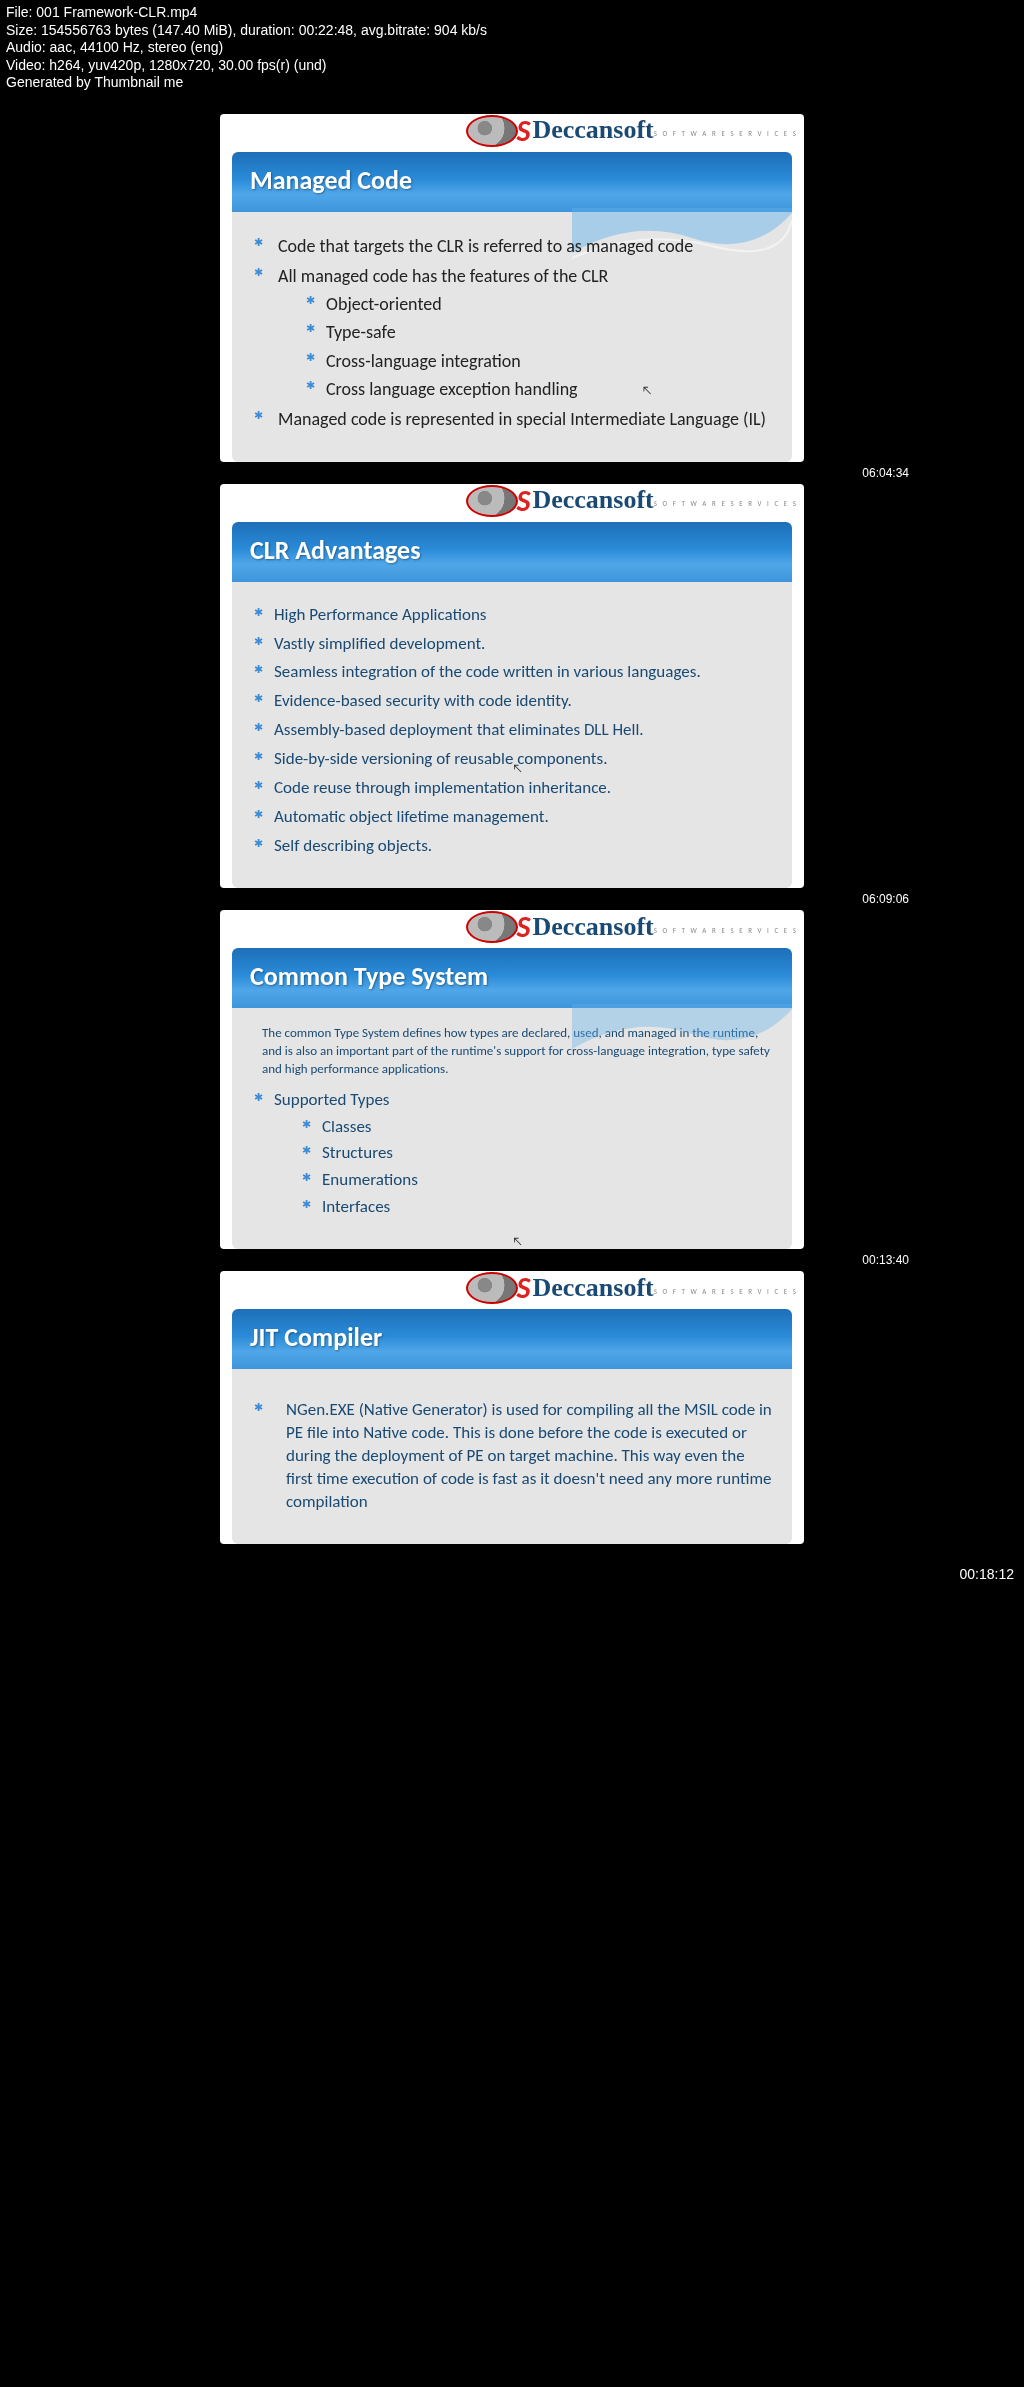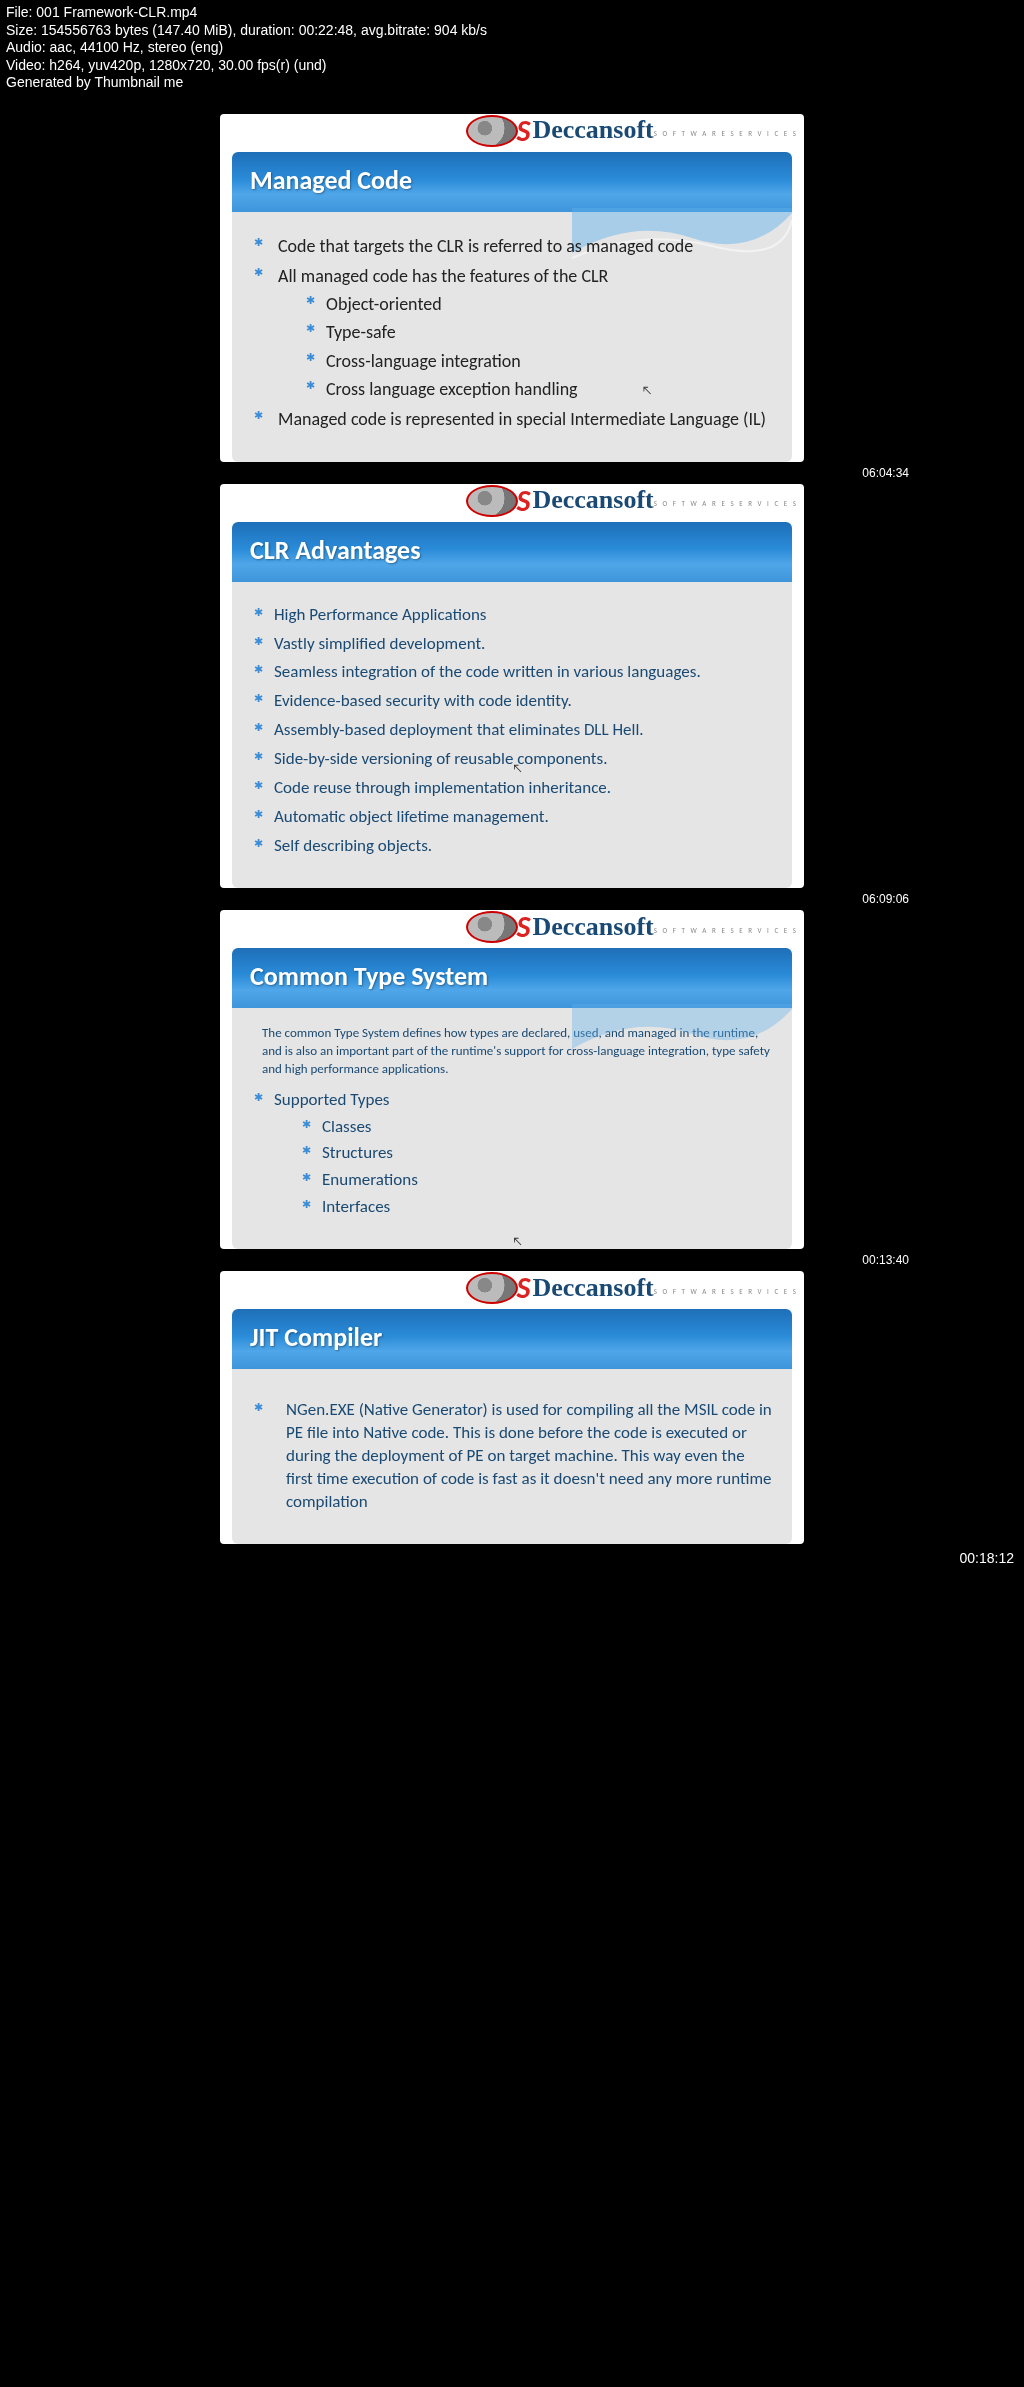--- a/index.html
+++ b/index.html
@@ -161,21 +161,21 @@
     box-shadow: 0 2px 6px rgba(0,0,0,0.3);
   }
   .cursor {
     position: absolute;
     font-size: 12px;
     color: #333;
     pointer-events: none;
   }
   .final-ts {
     position: absolute;
-    bottom: 20px;
+    bottom: 4px;
     right: 10px;
     color: #fff;
     font-family: "Comic Sans MS", cursive, sans-serif;
     font-size: 14px;
   }
   .page-wrap { position: relative; padding-bottom: 30px; }
   .s3 .content, .s4 .content { color: #1a4a73; }
   .s1 .content { font-size: 18px; }
   .s1 ul.bul > li { padding-left: 26px; }
   .s3 .intro { color: #1a4a73; }

